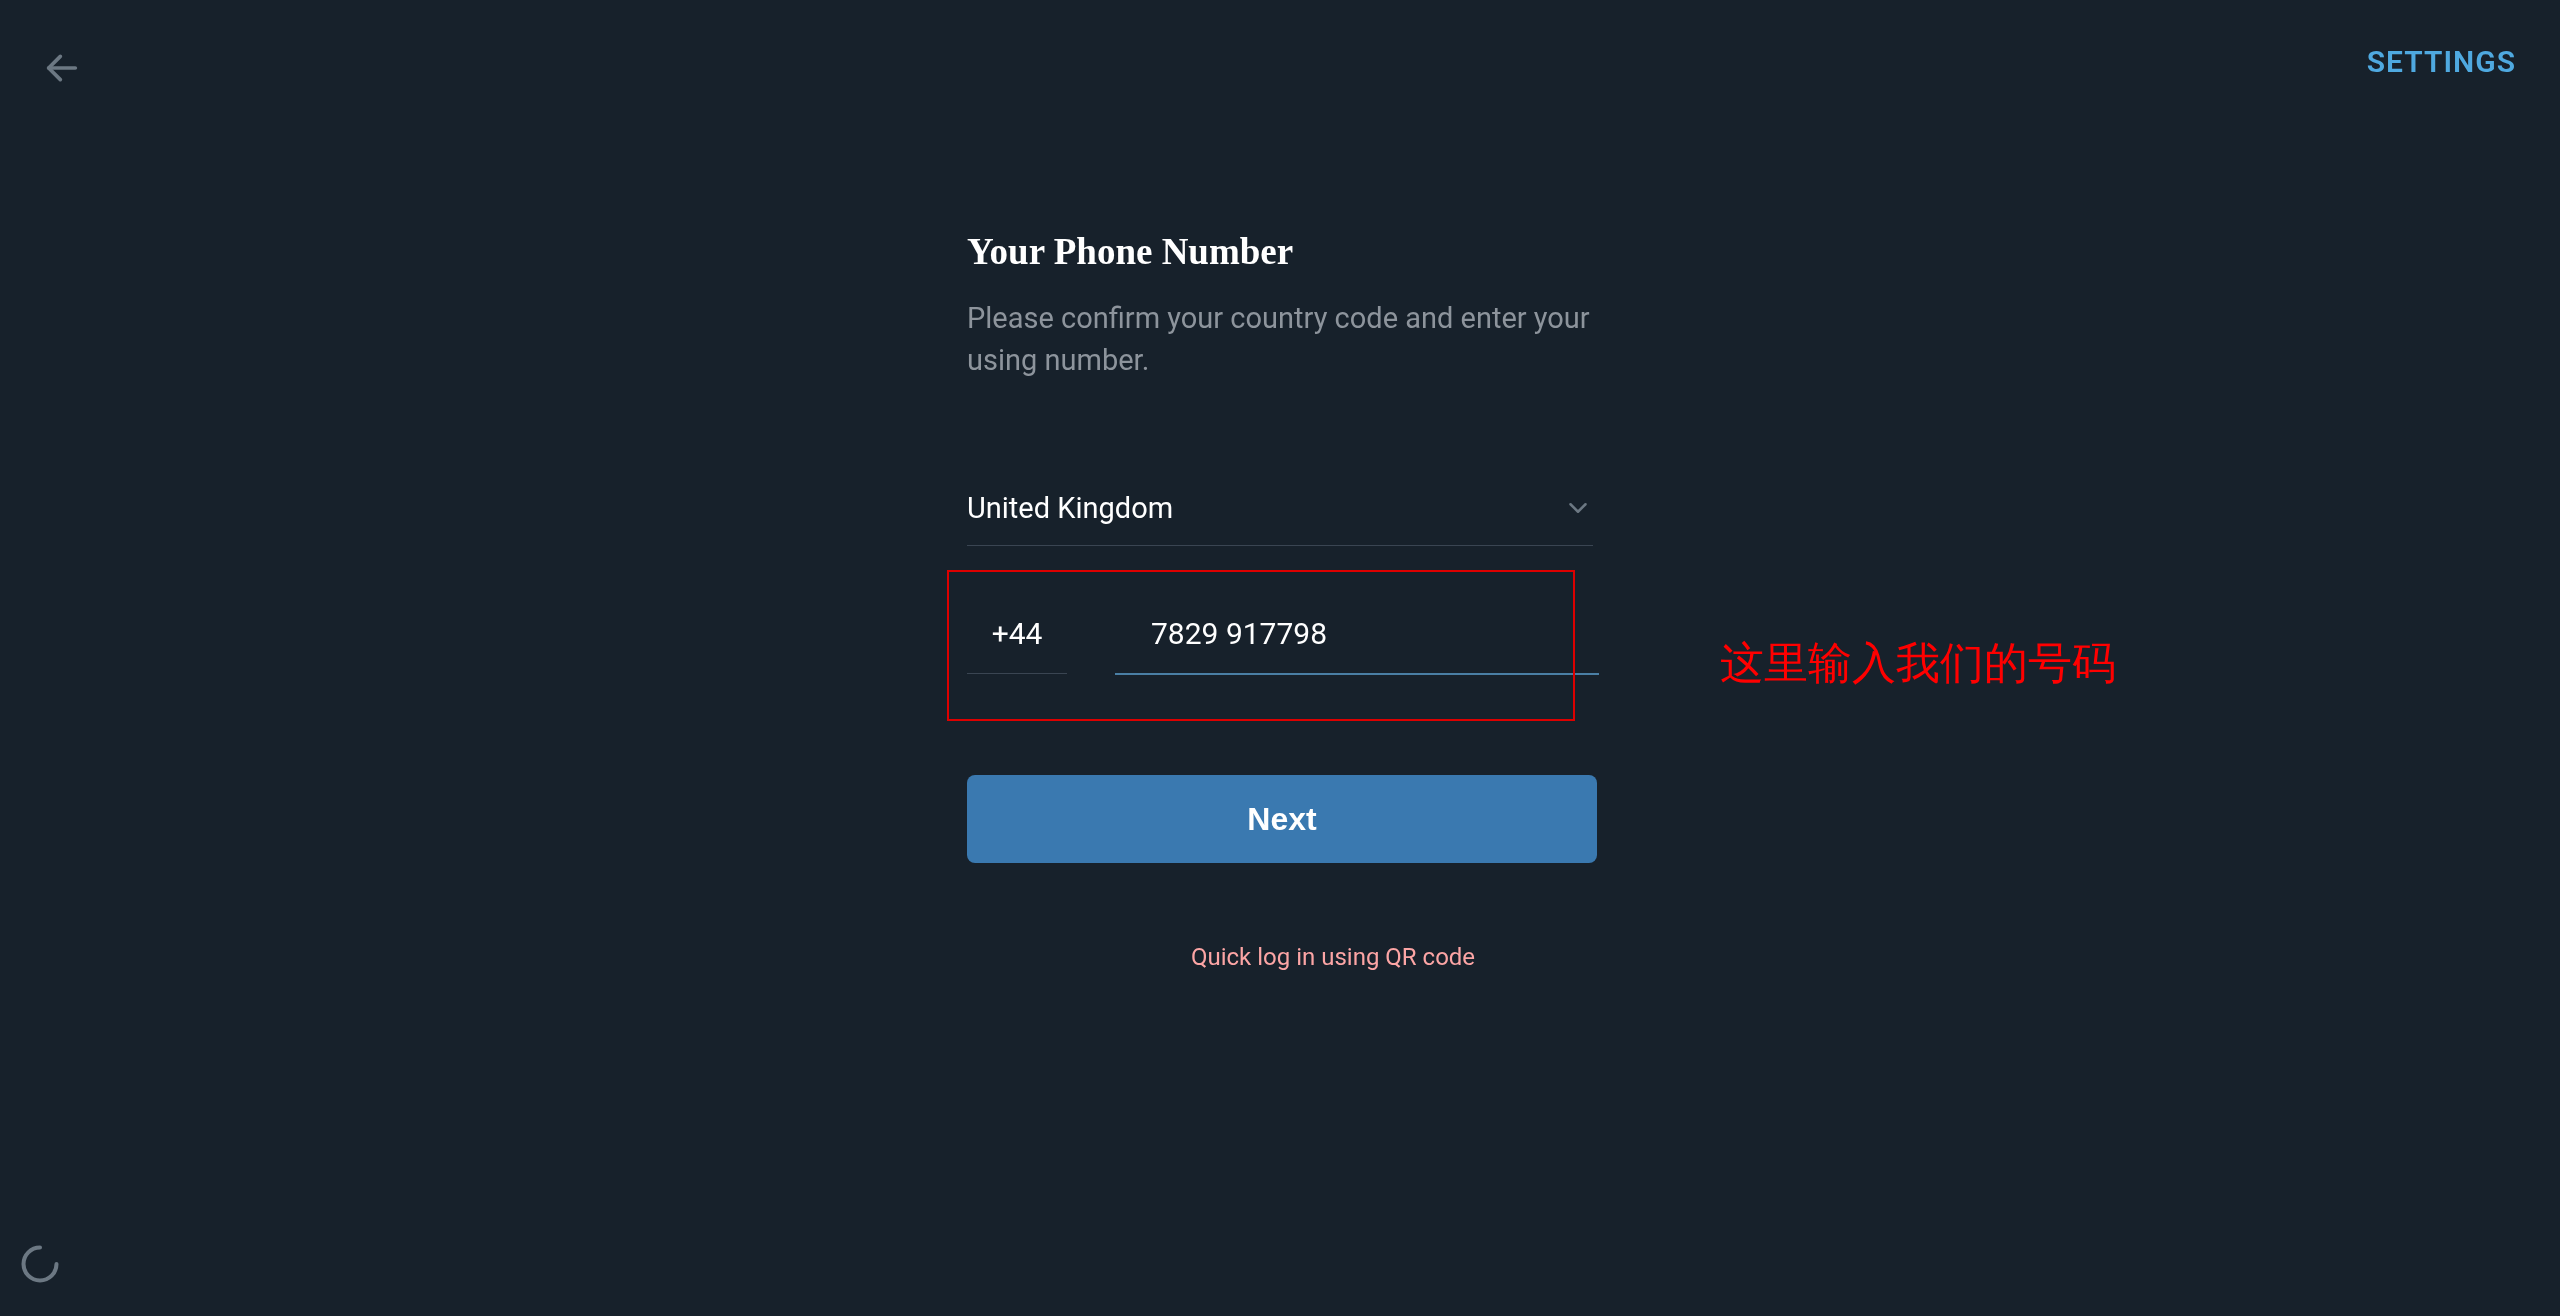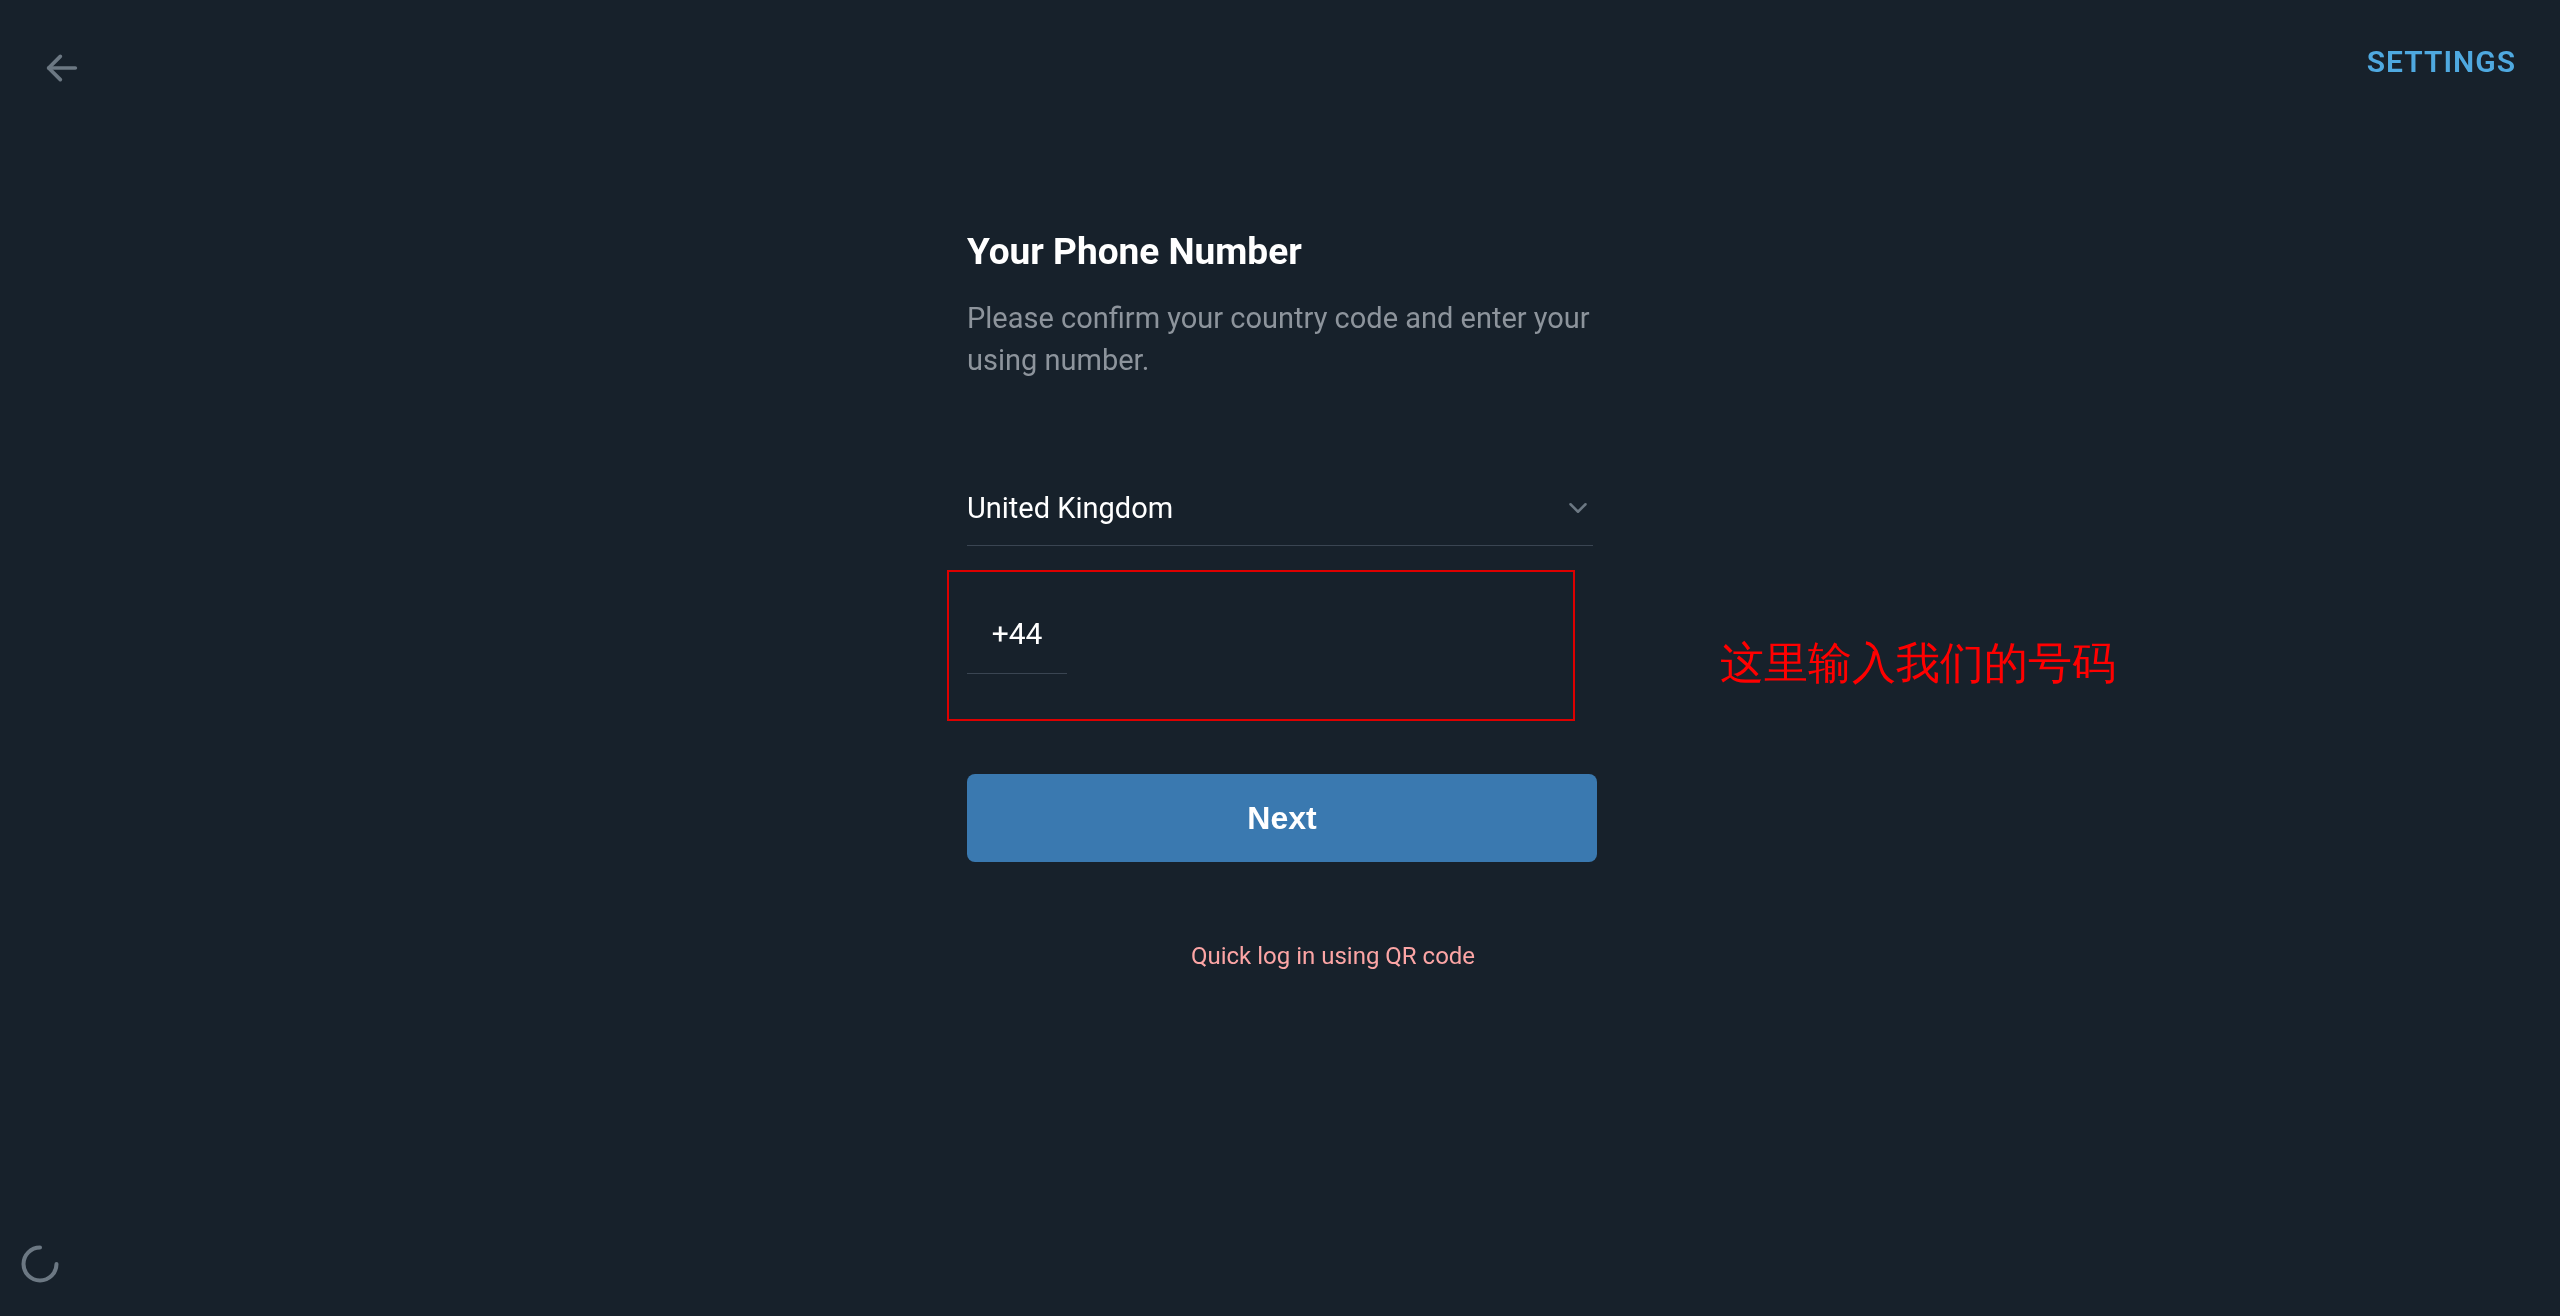--- a/index.html
+++ b/index.html
@@ -46,20 +46,21 @@
       left: 967px;
       top: 230px;
       width: 632px;
     }
     
     .title {
       font-size: 37px;
       font-weight: 700;
       color: #ffffff;
       margin-bottom: 24px;
+      font-family: Liberation Serif, serif;
     }
     
     .subtitle {
       font-size: 29px;
       color: #8d949c;
       line-height: 1.45;
       margin-bottom: 110px;
     }
     
     .country-selector {
@@ -190,20 +191,21 @@
       <svg viewBox="0 0 24 24" fill="none" stroke="currentColor" stroke-width="2" stroke-linecap="round" stroke-linejoin="round">
         <polyline points="6 9 12 15 18 9"></polyline>
       </svg>
     </span>
   </div>
   
   <div class="phone-input-highlight"></div>
   
   <div class="phone-row">
     <div class="country-code">+44</div>
+    <div class="phone-number">7829 917798</div>
   </div>
   
   <button class="next-button">Next</button>
   
   <div class="qr-link">Quick log in using QR code</div>
 </div>
 
 <div class="annotation">这里输入我们的号码</div>
 
 <div class="loading-spinner">

